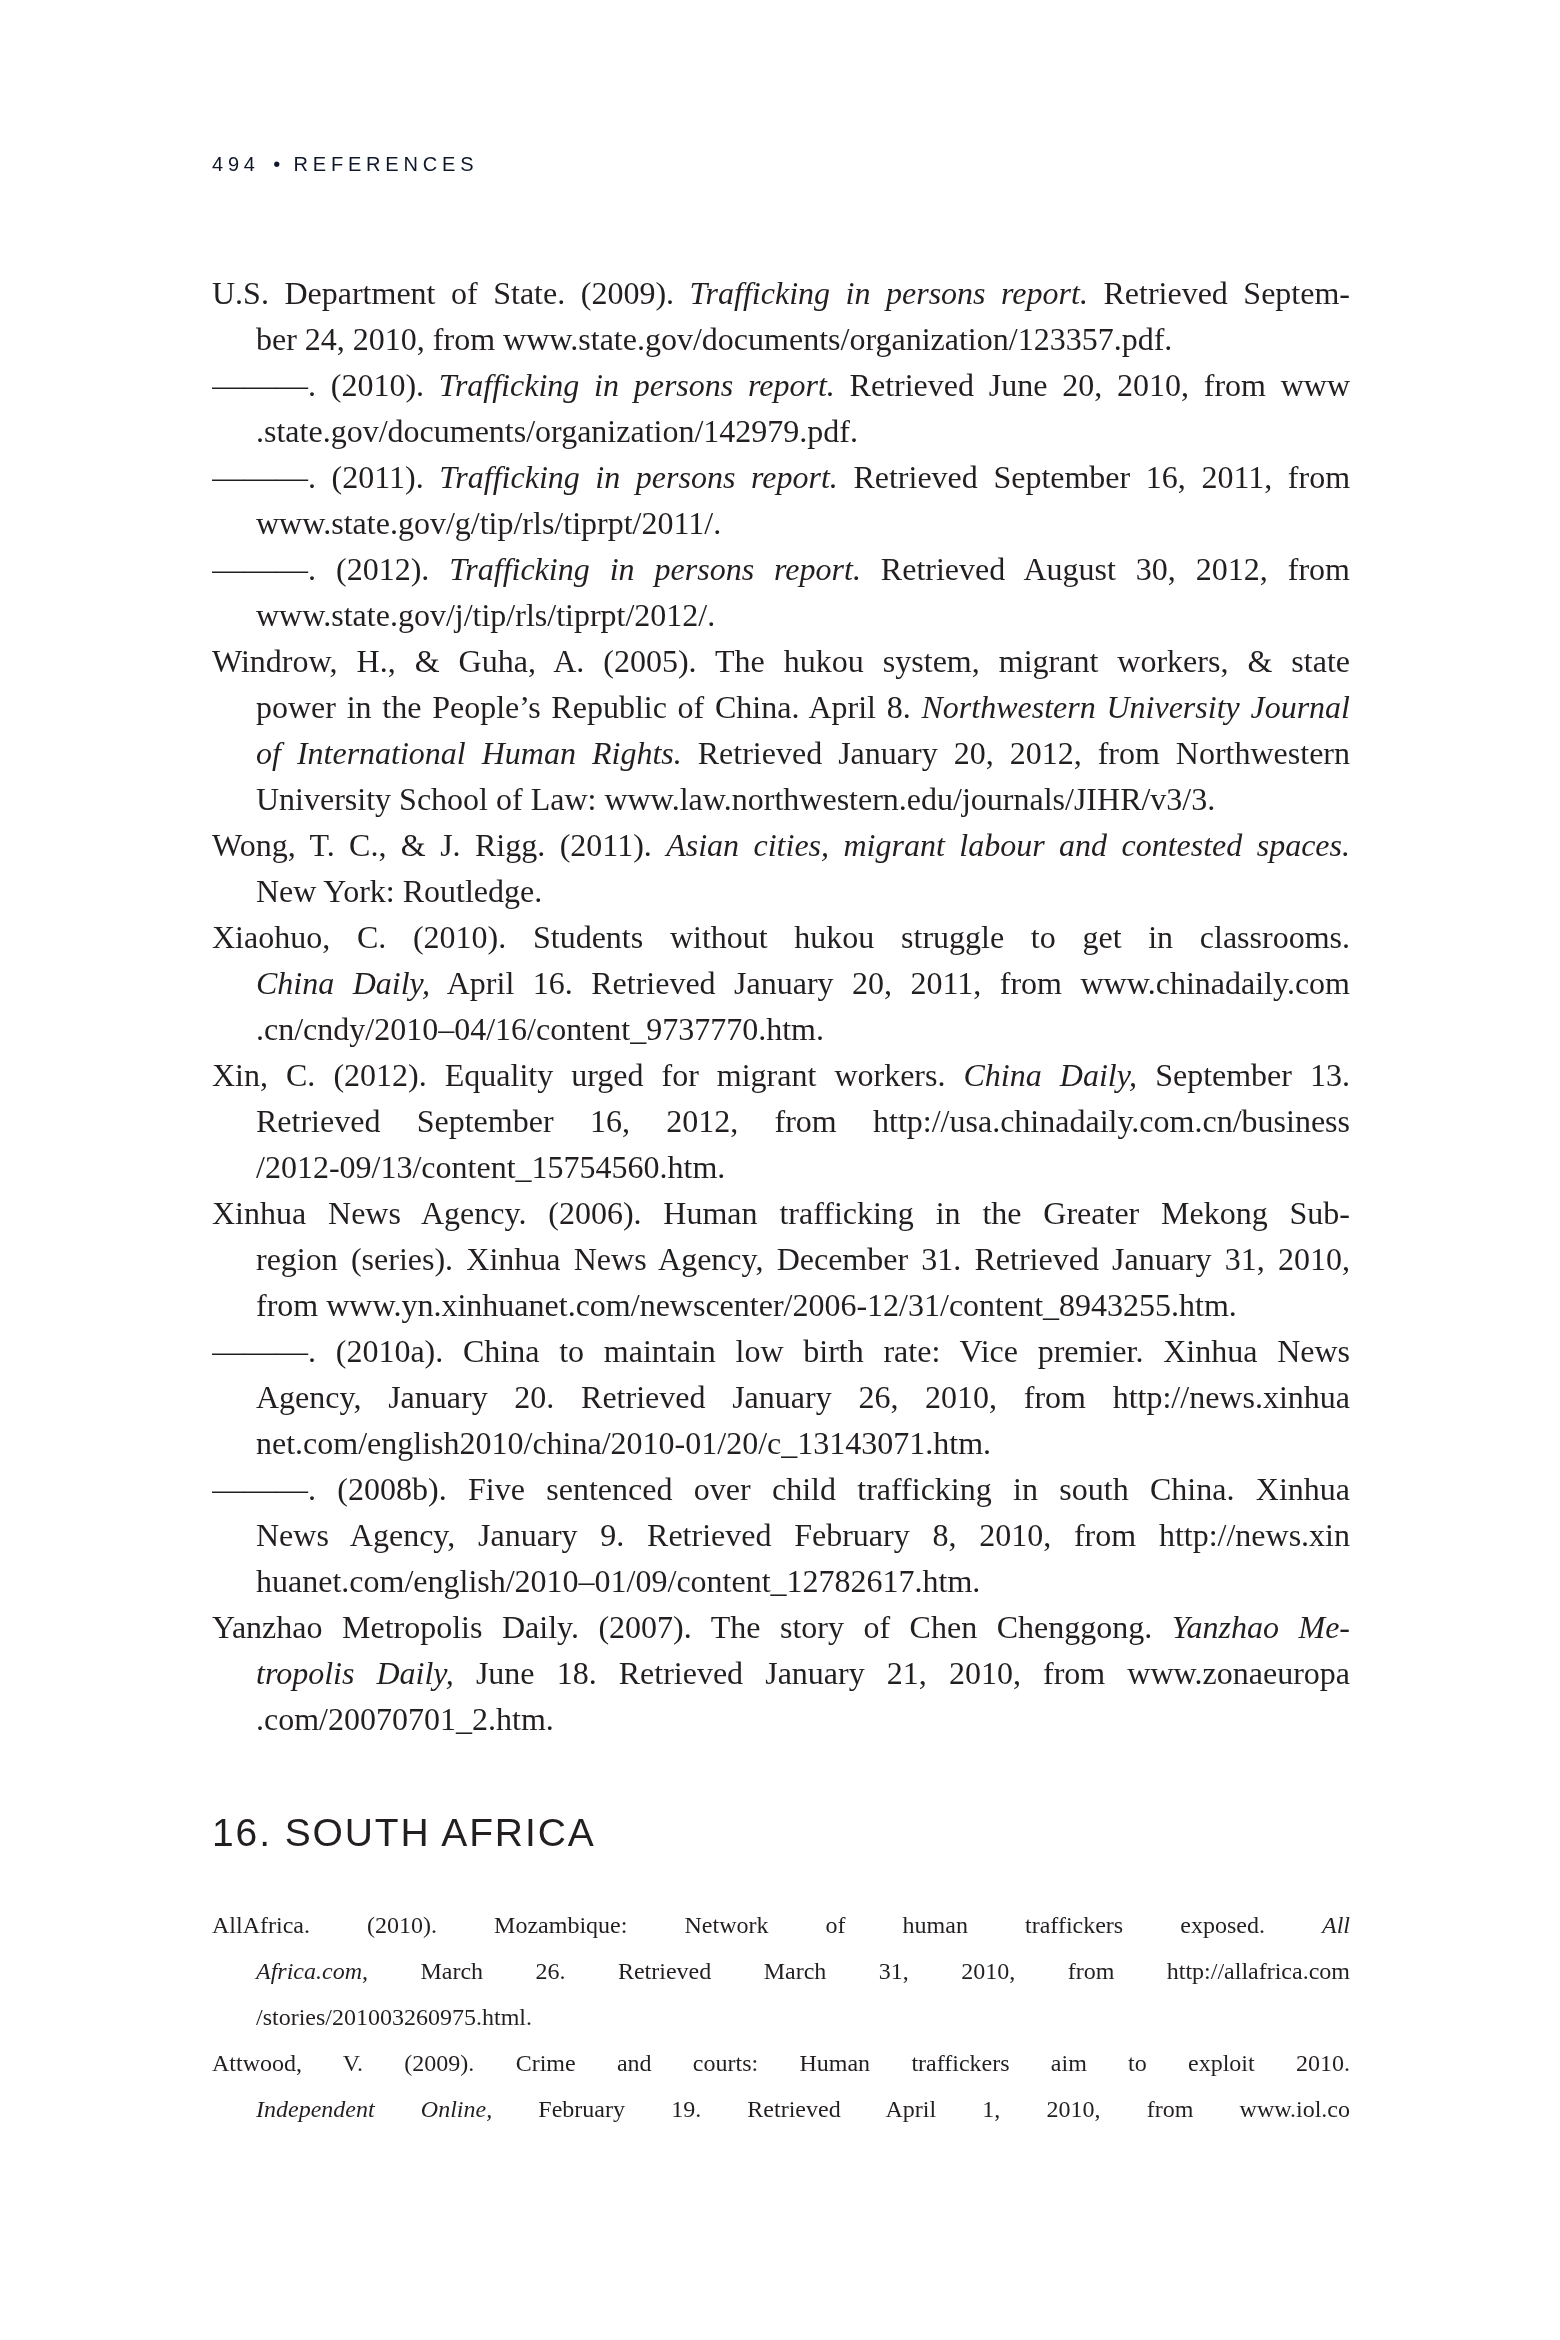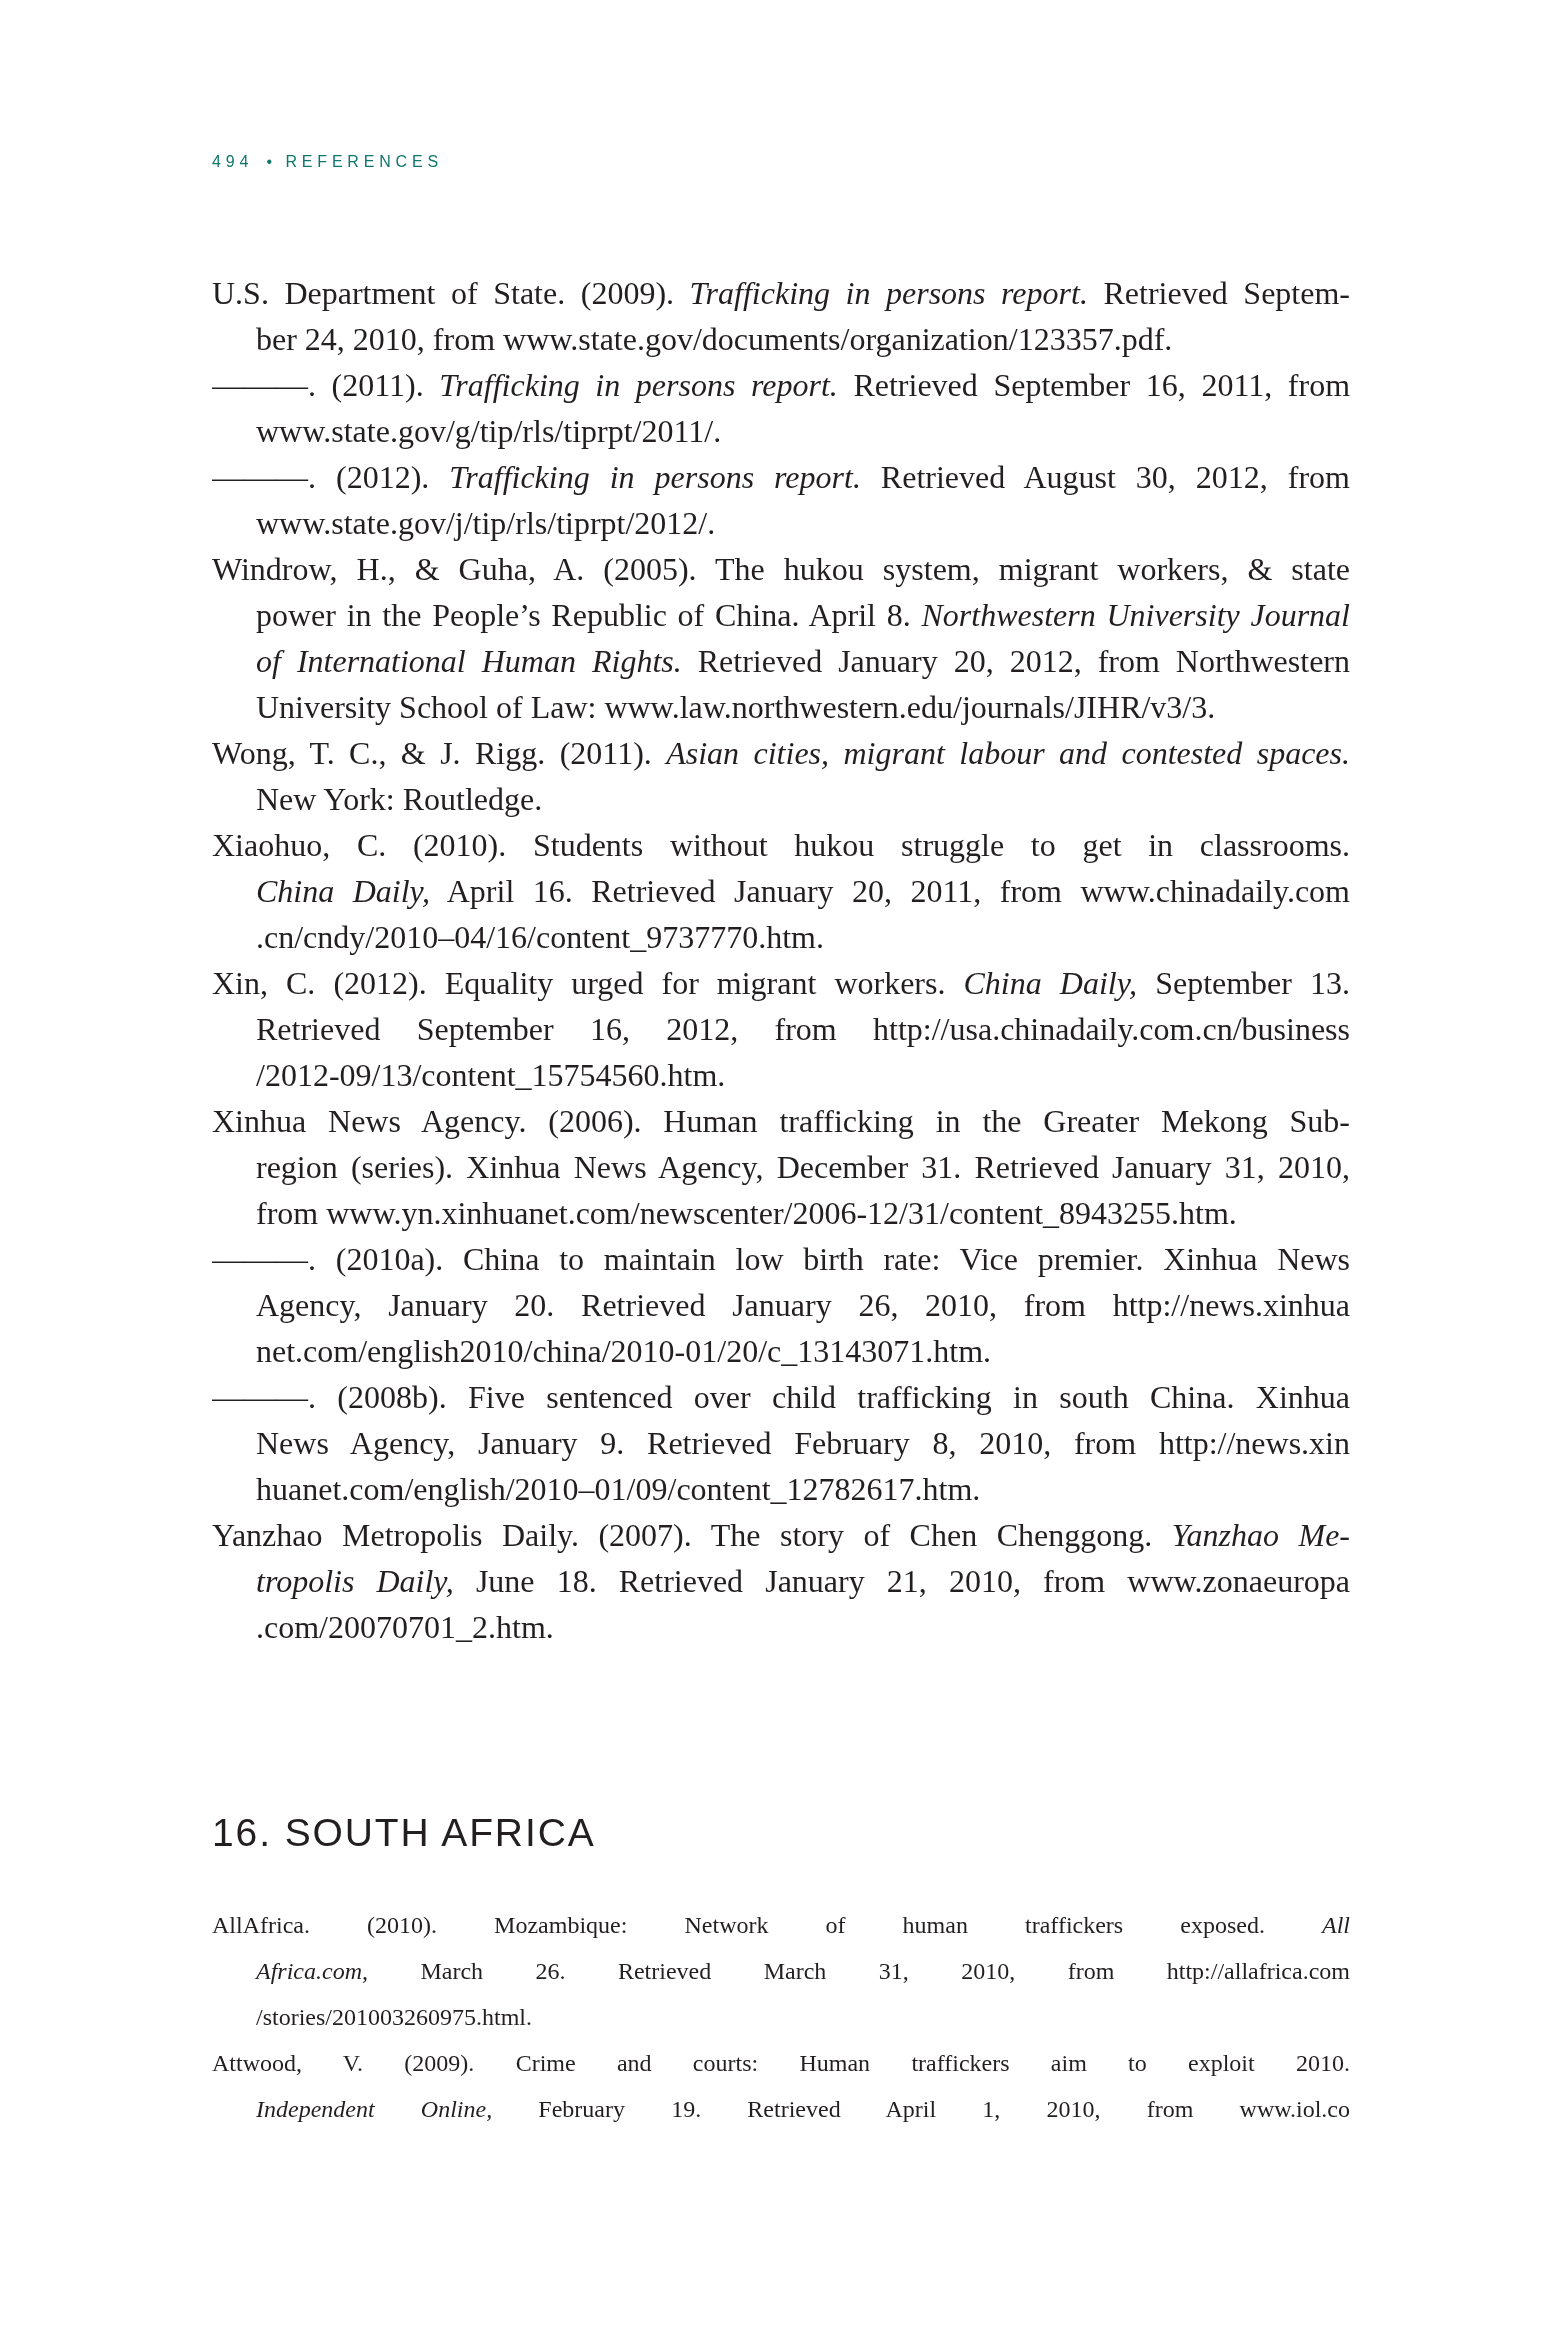--- a/index.html
+++ b/index.html
@@ -1,37 +1,41 @@
 <!DOCTYPE html>
 <html><head>
 <meta charset="utf-8">
 <style>
   html, body { margin: 0; padding: 0; background: #ffffff; }
   body { width: 1561px; height: 2341px; position: relative; overflow: hidden; color: #231f20; }
-  .running-head { position: absolute; left: 212px; top: 153px; font-family: "Liberation Sans", sans-serif; font-size: 16px; letter-spacing: 4.8px; color: #0f766e; }
+  .running-head { position: absolute; left: 212px; top: 153px; font-family: "Liberation Sans", sans-serif; font-size: 20px; letter-spacing: 4.8px; color: #0f172a; }
   .running-head .bullet { margin: 0 13.4px; letter-spacing: 0; }
   .refs { position: absolute; left: 212px; top: 270px; width: 1138px; font-family: "Liberation Serif", serif; font-size: 32px; line-height: 46px; }
   .line { white-space: nowrap; display: block; height: 46px; }
   .line.just { text-align: justify; text-align-last: justify; white-space: normal; overflow: hidden; }
   .line.indent { padding-left: 44px; }
   .section-head { position: absolute; left: 212px; top: 1811px; font-family: "Liberation Sans", sans-serif; font-size: 39px; letter-spacing: 1.9px; }
   .refs2 { position: absolute; left: 212px; top: 1902px; width: 1138px; font-family: "Liberation Serif", serif; font-size: 24px; line-height: 46px; }
   i { font-style: italic; }
 </style>
 </head>
 <body>
 
 <div class="running-head">
   <span>494</span><span class="bullet">•</span><span>REFERENCES</span>
 </div>
 
 <div class="refs" id="refs1">
     <div>
       <span class="line just"><span>U.S. Department of State. (2009). </span><i>Trafficking in persons report.</i><span> Retrieved Septem-</span></span>
       <span class="line indent"><span>ber 24, 2010, from www.state.gov/documents/organization/123357.pdf.</span></span>
+    </div>
+    <div>
+      <span class="line just"><span>———. (2010). </span><i>Trafficking in persons report.</i><span> Retrieved June 20, 2010, from www</span></span>
+      <span class="line indent"><span>.state.gov/documents/organization/142979.pdf.</span></span>
     </div>
     <div>
       <span class="line just"><span>———. (2011). </span><i>Trafficking in persons report.</i><span> Retrieved September 16, 2011, from</span></span>
       <span class="line indent"><span>www.state.gov/g/tip/rls/tiprpt/2011/.</span></span>
     </div>
     <div>
       <span class="line just"><span>———. (2012). </span><i>Trafficking in persons report.</i><span> Retrieved August 30, 2012, from</span></span>
       <span class="line indent"><span>www.state.gov/j/tip/rls/tiprpt/2012/.</span></span>
     </div>
     <div>

